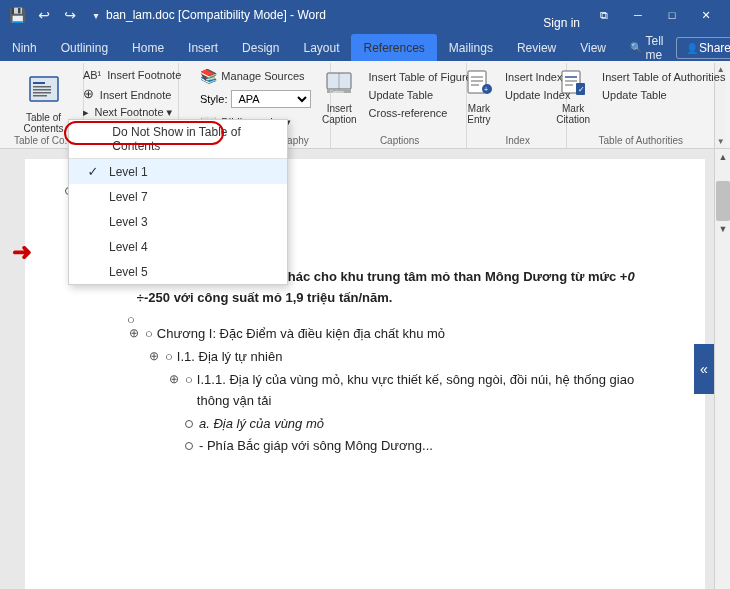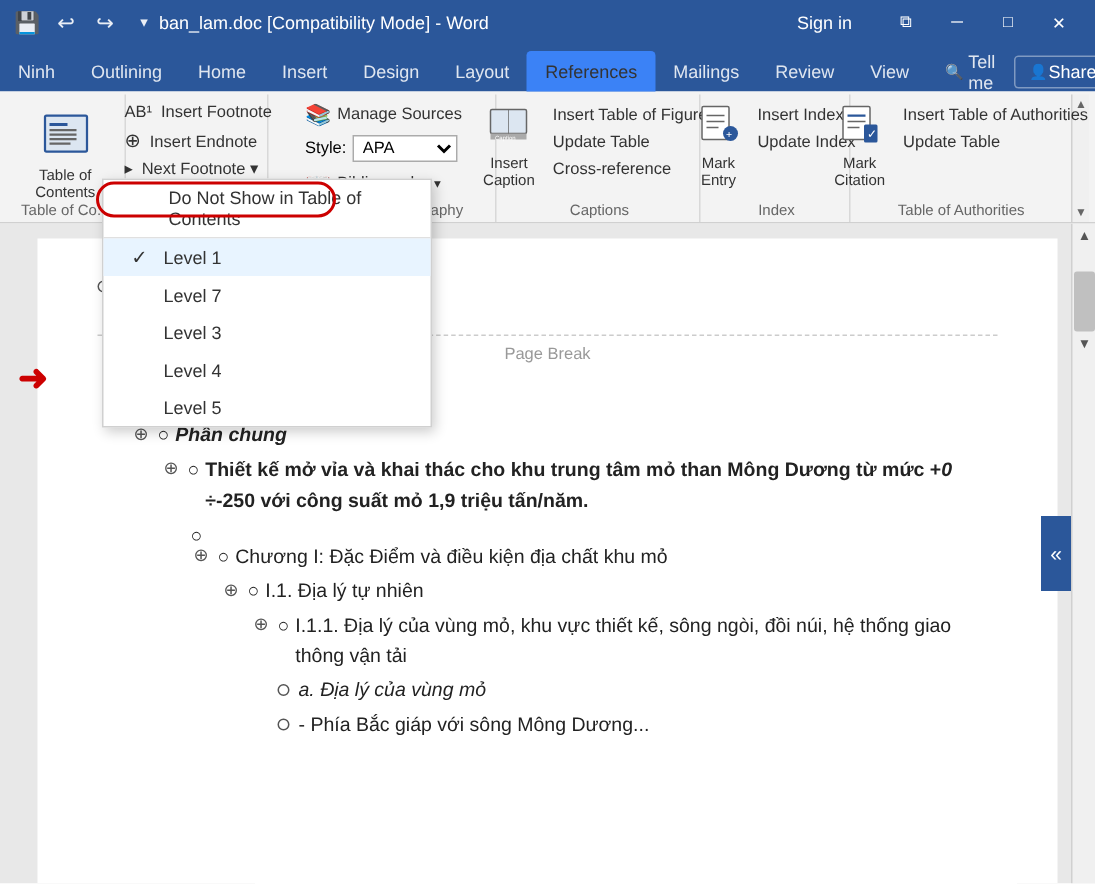--- a/index.html
+++ b/index.html
@@ -11,21 +11,21 @@
       color: white;
       height: 30px;
       display: flex;
       align-items: center;
       justify-content: space-between;
       padding: 0 8px;
       font-size: 12px;
     }
     .title-bar-left { display: flex; align-items: center; gap: 6px; }
     .title-bar-center { flex: 1; text-align: left; font-size: 12px; }
-    .title-bar-right { display: flex; align-items: center; gap: 20px; font-size: 12px; }
+    .title-bar-right { display: flex; align-items: flex-end; gap: 8px; font-size: 12px; }
     .win-controls { display: flex; gap: 2px; }
     .win-btn { width: 32px; height: 30px; display: flex; align-items: center; justify-content: center; font-size: 11px; cursor: pointer; }
     .qs-icon { width: 20px; height: 20px; display: flex; align-items: center; justify-content: center; font-size: 14px; cursor: pointer; opacity: 0.9; }
 
     
     .ribbon-tabs {
       background: #2b579a;
       height: 31px;
       display: flex;
       align-items: flex-end;
@@ -103,21 +103,21 @@
       white-space: nowrap;
     }
     .citations-content { flex-direction: column; align-items: flex-start; }
     .manage-sources-btn { display: flex; align-items: center; gap: 4px; font-size: 11px; padding: 1px 3px; cursor: pointer; color: #333; }
     .style-row { display: flex; align-items: center; gap: 4px; font-size: 11px; padding: 1px 3px; }
     .style-select {
       font-size: 11px;
       border: 1px solid #ababab;
       background: white;
       padding: 1px 2px;
-      width: 70px;
+      width: 80px;
       cursor: pointer;
     }
     .bibliography-btn { display: flex; align-items: center; gap: 4px; font-size: 11px; padding: 1px 3px; cursor: pointer; color: #333; }
 
     
     .ribbon-scrollbar {
       width: 16px;
       background: #f0f0f0;
       border-left: 1px solid #d0d0d0;
       display: flex;
@@ -512,23 +512,20 @@
   <div class="doc-page">
     <div class="doc-text">
 
       <div class="outline-item level0">
         <span class="outline-bullet"></span>
         <span class="thank-you">
           <span style="font-size:15px;">ám ơn !</span>
         </span>
       </div>
 
-      <div class="page-break">
-        <span>Page Break</span>
-      </div>
 
       <div class="outline-item level0" style="margin-bottom:4px;">
         <span class="outline-toggle">⊕</span>
         <span class="phan-heading">Phần I</span>
       </div>
 
       <div class="outline-item level1">
         <span class="outline-toggle">⊕</span>
         <span style="margin-right:4px;">○</span>
         <span class="bold-italic">Phần chung</span>

